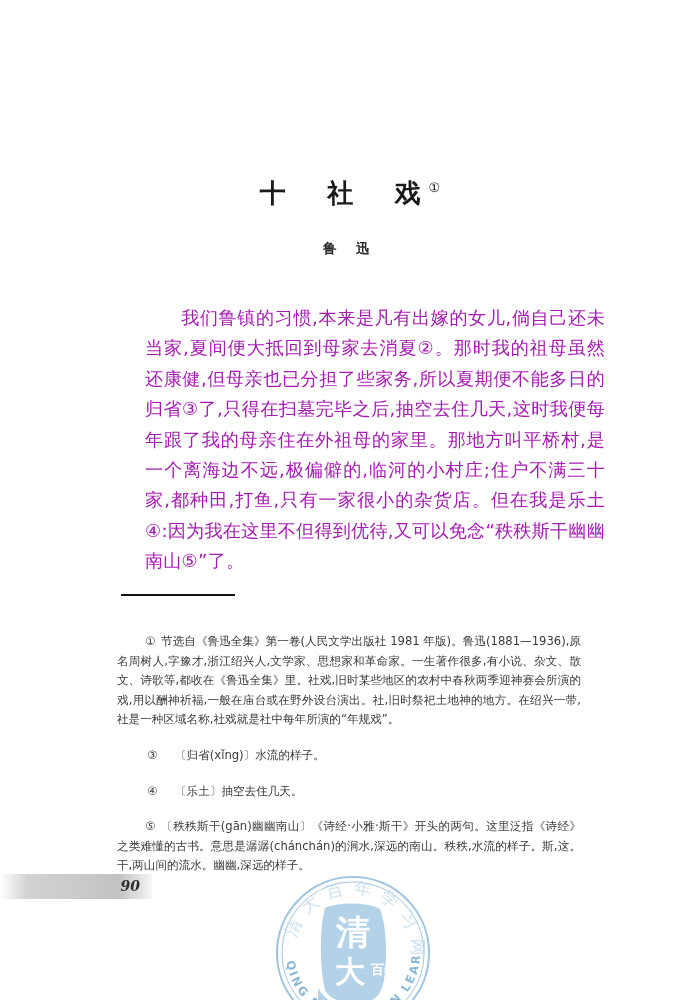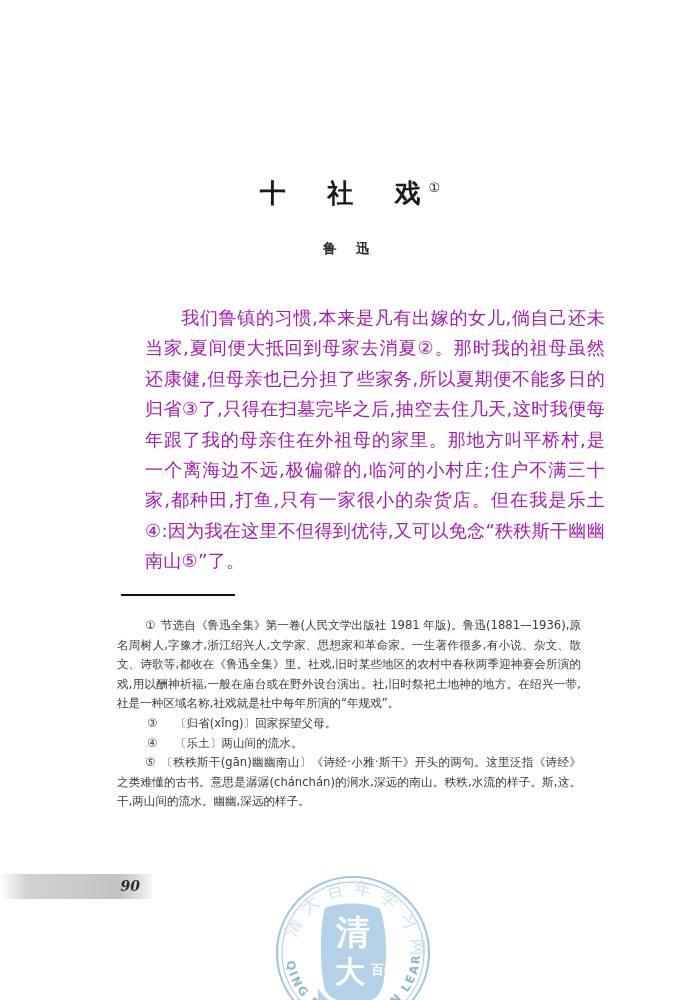--- a/index.html
+++ b/index.html
@@ -94,21 +94,21 @@
     left: 117px;
     width: 464px;
     font-family: "DejaVu Sans", "Liberation Sans", sans-serif;
     font-size: 11.6px;
     line-height: 19.6px;
     color: #3a3a3a;
     text-align: justify;
     text-justify: inter-character;
   }
   .fn-item {
-    margin: 0 0 0 0;
+    margin: 16px 0 0 0;
     text-indent: 0;
   }
   .fn-para {
     display: block;
   }
   .fn-para .marker {
     display: inline-block;
     width: 44px;
     text-indent: 0;
     text-align: left;
@@ -169,24 +169,24 @@
 
   <div class="body-text">我们鲁镇的习惯,本来是凡有出嫁的女儿,倘自己还未当家,夏间便大抵回到母家去消夏②。那时我的祖母虽然还康健,但母亲也已分担了些家务,所以夏期便不能多日的归省③了,只得在扫墓完毕之后,抽空去住几天,这时我便每年跟了我的母亲住在外祖母的家里。那地方叫平桥村,是一个离海边不远,极偏僻的,临河的小村庄;住户不满三十家,都种田,打鱼,只有一家很小的杂货店。但在我是乐土④:因为我在这里不但得到优待,又可以免念“秩秩斯干幽幽南山⑤”了。</div>
 
   <div class="fn-rule"></div>
 
   <div class="footnotes">
     <div class="fn-item">
       <span class="fn-para"><span class="marker">①</span><span>节选自《鲁迅全集》第一卷(人民文学出版社 1981 年版)。鲁迅(1881—1936),原名周树人,字豫才,浙江绍兴人,文学家、思想家和革命家。一生著作很多,有小说、杂文、散文、诗歌等,都收在《鲁迅全集》里。社戏,旧时某些地区的农村中春秋两季迎神赛会所演的戏,用以酬神祈福,一般在庙台或在野外设台演出。社,旧时祭祀土地神的地方。在绍兴一带,社是一种区域名称,社戏就是社中每年所演的“年规戏”。</span></span>
     </div>
     <div class="fn-item fn-short">
-      <span class="fn-para"><span class="marker">③</span><span>〔归省(xǐng)〕回家探望父母。</span></span>
+      <span class="fn-para"><span class="marker">③</span><span>〔归省(xǐng)〕水流的样子。</span></span>
     </div>
     <div class="fn-item fn-short">
-      <span class="fn-para"><span class="marker">④</span><span>〔乐土〕两山间的流水。</span></span>
+      <span class="fn-para"><span class="marker">④</span><span>〔乐土〕抽空去住几天。</span></span>
     </div>
     <div class="fn-item">
       <span class="fn-para"><span class="marker fn-m5">⑤</span><span>〔秩秩斯干(gān)幽幽南山〕《诗经·小雅·斯干》开头的两句。这里泛指《诗经》之类难懂的古书。意思是潺潺(chánchán)的涧水,深远的南山。秩秩,水流的样子。斯,这。干,两山间的流水。幽幽,深远的样子。</span></span>
     </div>
   </div>
 
   <div class="pagenum-bar"></div>
   <div class="pagenum">90</div>
 
   <div class="watermark">

